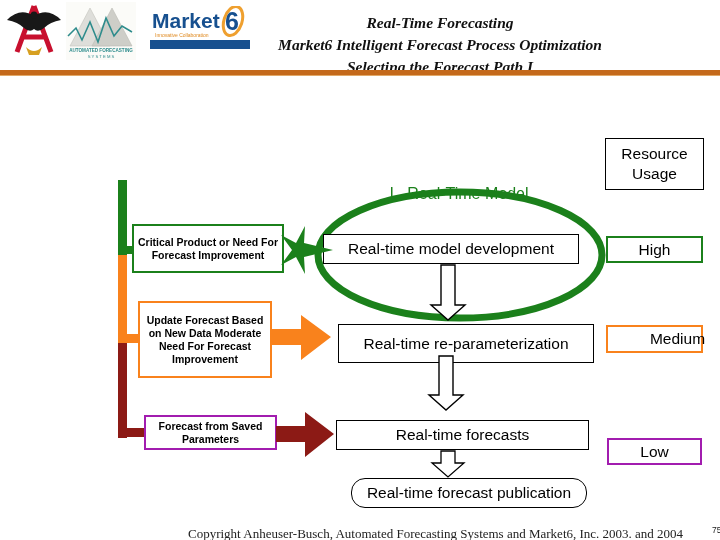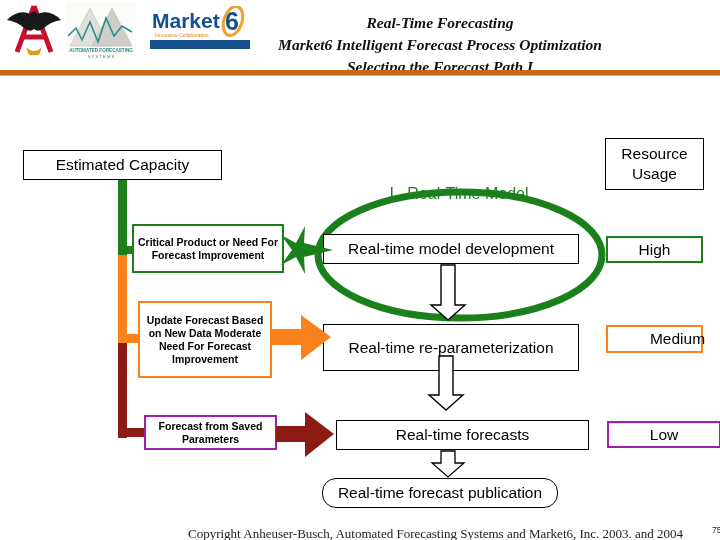--- a/index.html
+++ b/index.html
@@ -76,23 +76,20 @@
 
   <div class="abs" id="divider"></div>
 
   <div class="seg c-green z1" style="left:118px;top:180px;width:9px;height:75px;"></div>
   <div class="seg c-orange z1" style="left:118px;top:255px;width:9px;height:88px;"></div>
   <div class="seg c-red z1" style="left:118px;top:343px;width:9px;height:95px;"></div>
   <div class="seg c-green z1" style="left:121px;top:246px;width:14px;height:8px;"></div>
   <div class="seg c-orange z1" style="left:121px;top:334px;width:20px;height:9px;"></div>
   <div class="seg c-red z1" style="left:121px;top:428px;width:26px;height:9px;"></div>
 
-  <div class="abs bx bx-black t-big z3" style="left:23px;top:150px;width:199px;height:30px;">
-    <span>Estimated Capacity</span>
-  </div>
 
   <div class="abs bx bx-orange t-small z3" style="left:138px;top:301px;width:134px;height:77px;padding:2px;">
     <span>Update Forecast Based on New Data Moderate Need For Forecast Improvement</span>
   </div>
 
   <div class="abs bx bx-green t-small z3" style="left:132px;top:224px;width:152px;height:49px;padding:2px;">
     <span>Critical Product or Need For Forecast Improvement</span>
   </div>
 
   <div class="abs bx bx-red t-small z3" style="left:144px;top:415px;width:133px;height:35px;padding:2px;">
@@ -129,56 +126,56 @@
   <div class="abs bx bx-black t-big z3" style="left:323px;top:234px;width:256px;height:30px;">
     <span>Real-time model development</span>
   </div>
 
   <div class="abs z4" style="left:429px;top:264px;">
     <svg width="38" height="58" viewBox="0 0 38 58">
       <polygon points="12,1 26,1 26,41 36,41 19,56 2,41 12,41" fill="#ffffff" stroke="#000" stroke-width="1.4"></polygon>
     </svg>
   </div>
 
-  <div class="abs bx bx-black t-big z3" style="left:323px;top:324px;width:256px;height:47px;">
+  <div class="abs bx bx-black t-big z3" style="left:338px;top:324px;width:256px;height:39px;">
     <span>Real-time re-parameterization</span>
   </div>
 
   <div class="abs z4" style="left:427px;top:355px;">
     <svg width="38" height="57" viewBox="0 0 38 57">
       <polygon points="12,1 26,1 26,40 36,40 19,55 2,40 12,40" fill="#ffffff" stroke="#000" stroke-width="1.4"></polygon>
     </svg>
   </div>
 
   <div class="abs bx bx-black t-big z3" style="left:336px;top:420px;width:253px;height:30px;">
     <span>Real-time forecasts</span>
   </div>
 
   <div class="abs z4" style="left:430px;top:450px;">
     <svg width="36" height="28" viewBox="0 0 36 28">
       <polygon points="11,1 25,1 25,13 34,13 18,27 2,13 11,13" fill="#ffffff" stroke="#000" stroke-width="1.3"></polygon>
     </svg>
   </div>
 
-  <div class="abs bx bx-black t-big z3" style="left:322px;top:478px;width:236px;height:30px;border-radius:14px;">
+  <div class="abs bx bx-black t-big z3" style="left:351px;top:478px;width:236px;height:30px;border-radius:14px;">
     <span>Real-time forecast publication</span>
   </div>
 
   <div class="abs bx bx-green t-big z3" style="left:606px;top:236px;width:97px;height:27px;">
     <span>High</span>
   </div>
 
   <div class="abs bx bx-black t-big z3" style="left:605px;top:138px;width:99px;height:52px;line-height:20px;">
     <span>Resource Usage</span>
   </div>
 
   <div class="abs bx bx-orange t-big z3" style="left:606px;top:325px;width:97px;height:28px;padding-left:46px;">
     <span>Medium</span>
   </div>
 
-  <div class="abs bx bx-red t-big z3" style="left:607px;top:421px;width:114px;height:27px;">
+  <div class="abs bx bx-red t-big z3" style="left:607px;top:438px;width:95px;height:27px;">
     <span>Low</span>
   </div>
 
   <div class="abs" id="footer-copy">Copyright Anheuser-Busch, Automated Forecasting Systems and Market6, Inc. 2003. and 2004</div>
   <div class="abs" id="footer-page">75</div>
 
 </div>
 
 </body></html>

